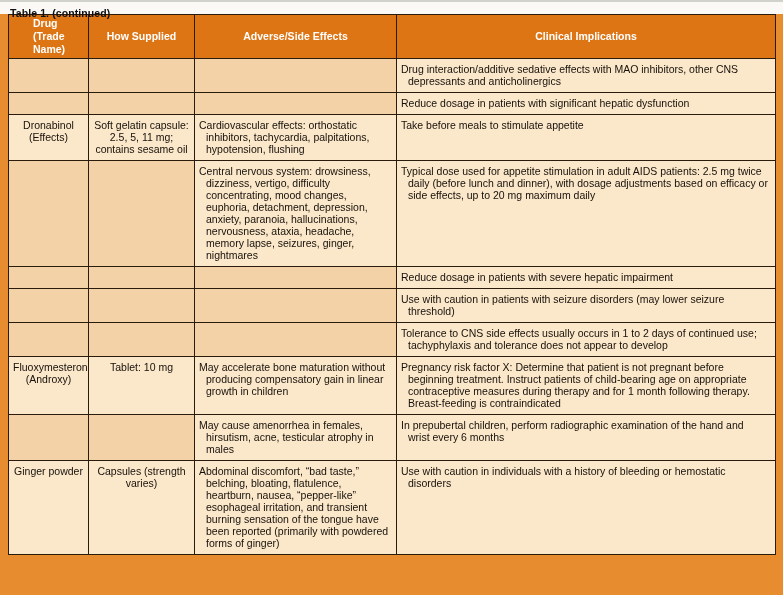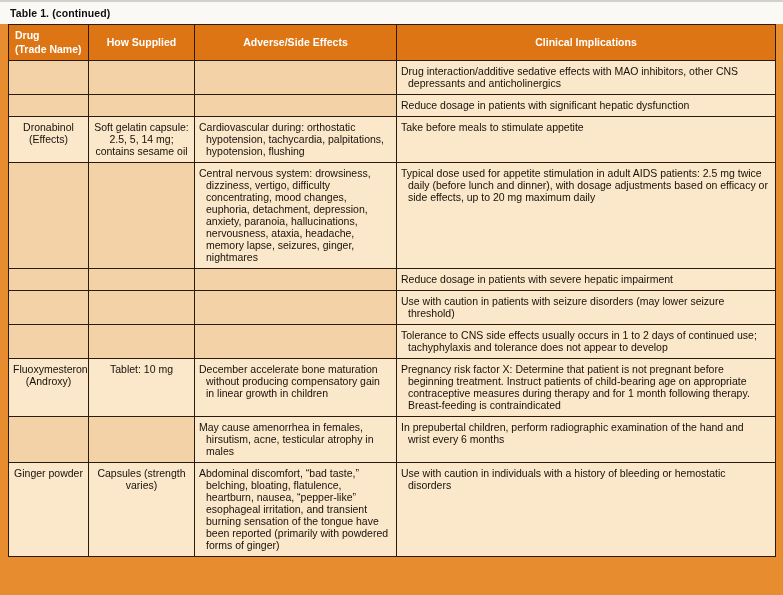--- a/index.html
+++ b/index.html
@@ -5,21 +5,21 @@
   * { box-sizing: border-box; }
   html, body { margin: 0; padding: 0; }
   body {
     width: 783px;
     height: 595px;
     overflow: hidden;
     background: #e78c2f;
     font-family: "Liberation Sans", sans-serif;
   }
   .top-strip {
-    height: 24px;
+    height: 14px;
     background: #faf9f5;
     border-top: 2px solid #d2d2cd;
     padding: 1px 0 0 10px;
   }
   .page-title {
     font-size: 10.5px;
     font-weight: bold;
     color: #101010;
     letter-spacing: 0.1px;
   }
@@ -39,21 +39,21 @@
     background: #de7514;
     color: #ffffff;
     font-size: 10.5px;
     font-weight: bold;
     text-align: center;
     vertical-align: middle;
     height: 36px;
     padding: 2px 4px;
     line-height: 1.25;
   }
-  th.col-drug { text-align: left; padding-left: 6px; }
+  th.col-drug { text-align: left; padding-left: 24px; }
   td {
     font-size: 10.5px;
     line-height: 12px;
     color: #16110a;
     padding: 4px 4px 5px;
   }
   td.col-drug, td.col-supplied { text-align: center; }
   td.col-adverse, td.col-clinical {
     text-align: left;
     padding-left: 11px;
@@ -95,22 +95,22 @@
   </tr>
       <tr>
     <td class="col-drug empty"></td>
     <td class="col-supplied empty"></td>
     <td class="col-adverse empty"></td>
     <td class="col-clinical filled">Reduce dosage in patients with significant hepatic dysfunction</td>
   </tr>
       <tr>
     <td class="col-drug filled">Dronabinol
 (Effects)</td>
-    <td class="col-supplied filled">Soft gelatin capsule: 2.5, 5, 14 mg; contains sesame oil</td>
-    <td class="col-adverse filled">Cardiovascular during: orthostatic hypotension, tachycardia, palpitations, hypotension, flushing</td>
+    <td class="col-supplied filled">Soft gelatin capsule: 2.5, 5, 11 mg; contains sesame oil</td>
+    <td class="col-adverse filled">Cardiovascular effects: orthostatic inhibitors, tachycardia, palpitations, hypotension, flushing</td>
     <td class="col-clinical filled">Take before meals to stimulate appetite</td>
   </tr>
       <tr>
     <td class="col-drug empty"></td>
     <td class="col-supplied empty"></td>
     <td class="col-adverse filled">Central nervous system: drowsiness, dizziness, vertigo, difficulty concentrating, mood changes, euphoria, detachment, depression, anxiety, paranoia, hallucinations, nervousness, ataxia, headache, memory lapse, seizures, ginger, nightmares</td>
     <td class="col-clinical filled">Typical dose used for appetite stimulation in adult AIDS patients: 2.5 mg twice daily (before lunch and dinner), with dosage adjustments based on efficacy or side effects, up to 20 mg maximum daily</td>
   </tr>
       <tr>
     <td class="col-drug empty"></td>
@@ -127,21 +127,21 @@
       <tr>
     <td class="col-drug empty"></td>
     <td class="col-supplied empty"></td>
     <td class="col-adverse empty"></td>
     <td class="col-clinical filled">Tolerance to CNS side effects usually occurs in 1 to 2 days of continued use; tachyphylaxis and tolerance does not appear to develop</td>
   </tr>
       <tr>
     <td class="col-drug filled">Fluoxymesterone
 (Androxy)</td>
     <td class="col-supplied filled">Tablet: 10 mg</td>
-    <td class="col-adverse filled">December accelerate bone maturation without producing compensatory gain in linear growth in children</td>
+    <td class="col-adverse filled">May accelerate bone maturation without producing compensatory gain in linear growth in children</td>
     <td class="col-clinical filled">Pregnancy risk factor X: Determine that patient is not pregnant before beginning treatment. Instruct patients of child-bearing age on appropriate contraceptive measures during therapy and for 1 month following therapy. Breast-feeding is contraindicated</td>
   </tr>
       <tr>
     <td class="col-drug empty"></td>
     <td class="col-supplied empty"></td>
     <td class="col-adverse filled">May cause amenorrhea in females, hirsutism, acne, testicular atrophy in males</td>
     <td class="col-clinical filled">In prepubertal children, perform radiographic examination of the hand and wrist every 6 months</td>
   </tr>
       <tr>
     <td class="col-drug filled">Ginger powder</td>

